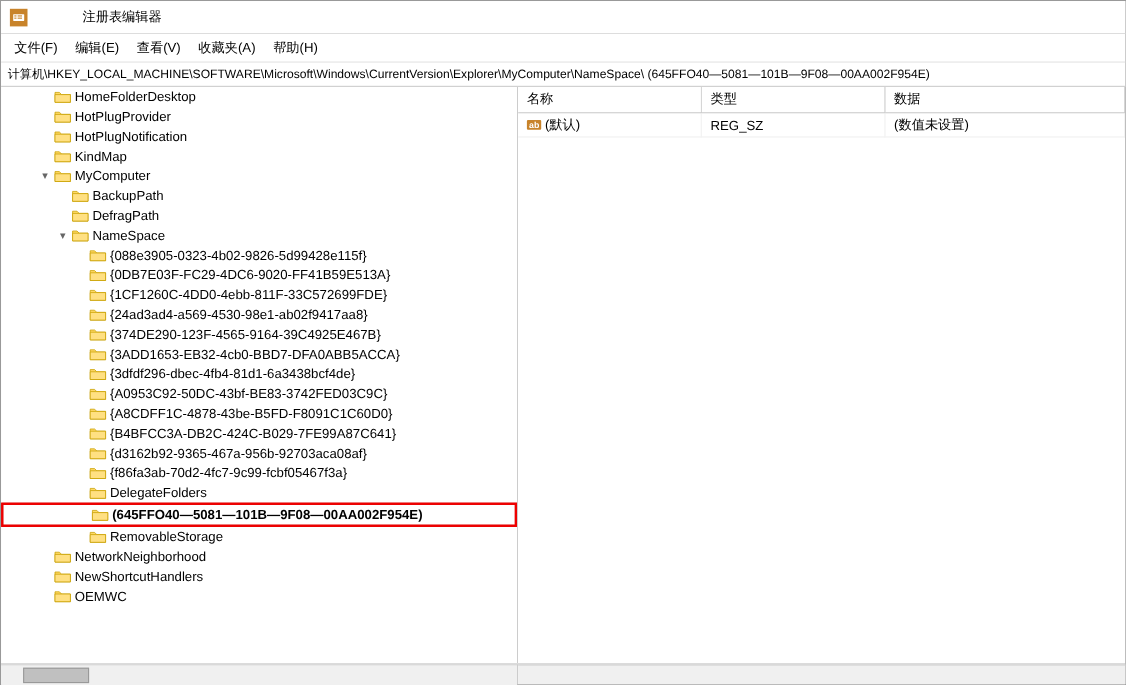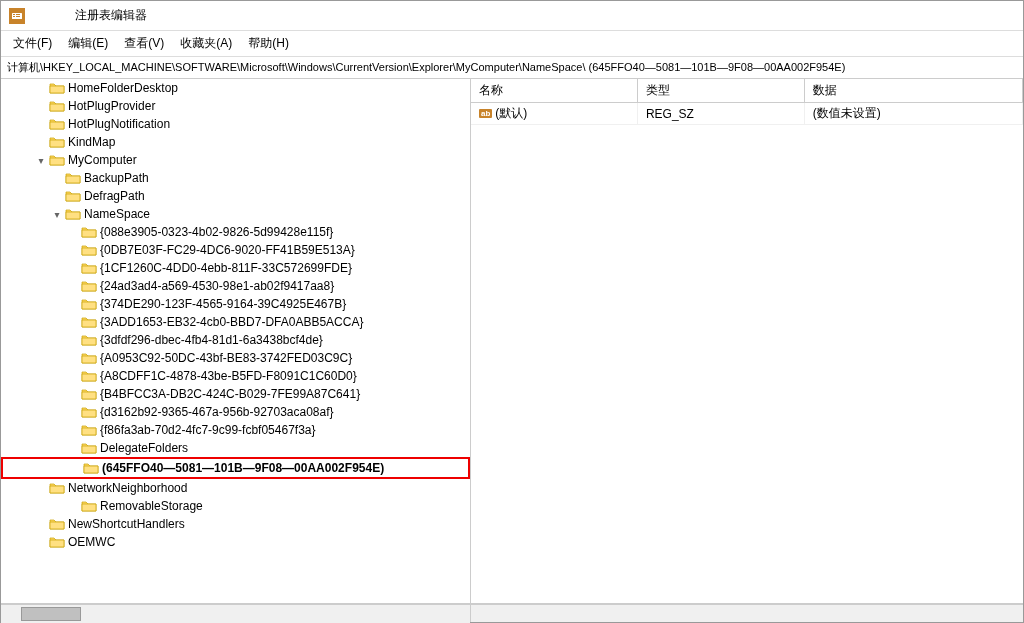--- a/index.html
+++ b/index.html
@@ -466,38 +466,38 @@
             <span class="tree-toggle"> </span>
             <svg class="folder-icon" viewBox="0 0 16 16" width="16" height="16">
     <path d="M1,4 L1,13 L15,13 L15,6 L7,6 L5,4 Z" fill="#ffd966" stroke="#c8a000" stroke-width="0.7"></path>
     <path d="M1,6 L15,6 L15,13 L1,13 Z" fill="#ffe082" stroke="#c8a000" stroke-width="0.7"></path>
   </svg>
             <span class="tree-label">(645FFO40—5081—101B—9F08—00AA002F954E)</span>
           </div>
           <div class="tree-row">
             <span class="tree-indent"></span>
             <span class="tree-indent"></span>
+            <span class="tree-indent"></span>
+            <span class="tree-indent"></span>
+            <span class="tree-toggle"> </span>
+            <svg class="folder-icon" viewBox="0 0 16 16" width="16" height="16">
+    <path d="M1,4 L1,13 L15,13 L15,6 L7,6 L5,4 Z" fill="#ffd966" stroke="#c8a000" stroke-width="0.7"></path>
+    <path d="M1,6 L15,6 L15,13 L1,13 Z" fill="#ffe082" stroke="#c8a000" stroke-width="0.7"></path>
+  </svg>
+            <span class="tree-label">RemovableStorage</span>
+          </div>
+          <div class="tree-row">
+            <span class="tree-indent"></span>
+            <span class="tree-indent"></span>
             <span class="tree-toggle"> </span>
             <svg class="folder-icon" viewBox="0 0 16 16" width="16" height="16">
     <path d="M1,4 L1,13 L15,13 L15,6 L7,6 L5,4 Z" fill="#ffd966" stroke="#c8a000" stroke-width="0.7"></path>
     <path d="M1,6 L15,6 L15,13 L1,13 Z" fill="#ffe082" stroke="#c8a000" stroke-width="0.7"></path>
   </svg>
             <span class="tree-label">NetworkNeighborhood</span>
-          </div>
-          <div class="tree-row">
-            <span class="tree-indent"></span>
-            <span class="tree-indent"></span>
-            <span class="tree-indent"></span>
-            <span class="tree-indent"></span>
-            <span class="tree-toggle"> </span>
-            <svg class="folder-icon" viewBox="0 0 16 16" width="16" height="16">
-    <path d="M1,4 L1,13 L15,13 L15,6 L7,6 L5,4 Z" fill="#ffd966" stroke="#c8a000" stroke-width="0.7"></path>
-    <path d="M1,6 L15,6 L15,13 L1,13 Z" fill="#ffe082" stroke="#c8a000" stroke-width="0.7"></path>
-  </svg>
-            <span class="tree-label">RemovableStorage</span>
           </div>
           <div class="tree-row">
             <span class="tree-indent"></span>
             <span class="tree-indent"></span>
             <span class="tree-toggle"> </span>
             <svg class="folder-icon" viewBox="0 0 16 16" width="16" height="16">
     <path d="M1,4 L1,13 L15,13 L15,6 L7,6 L5,4 Z" fill="#ffd966" stroke="#c8a000" stroke-width="0.7"></path>
     <path d="M1,6 L15,6 L15,13 L1,13 Z" fill="#ffe082" stroke="#c8a000" stroke-width="0.7"></path>
   </svg>
             <span class="tree-label">NewShortcutHandlers</span>

